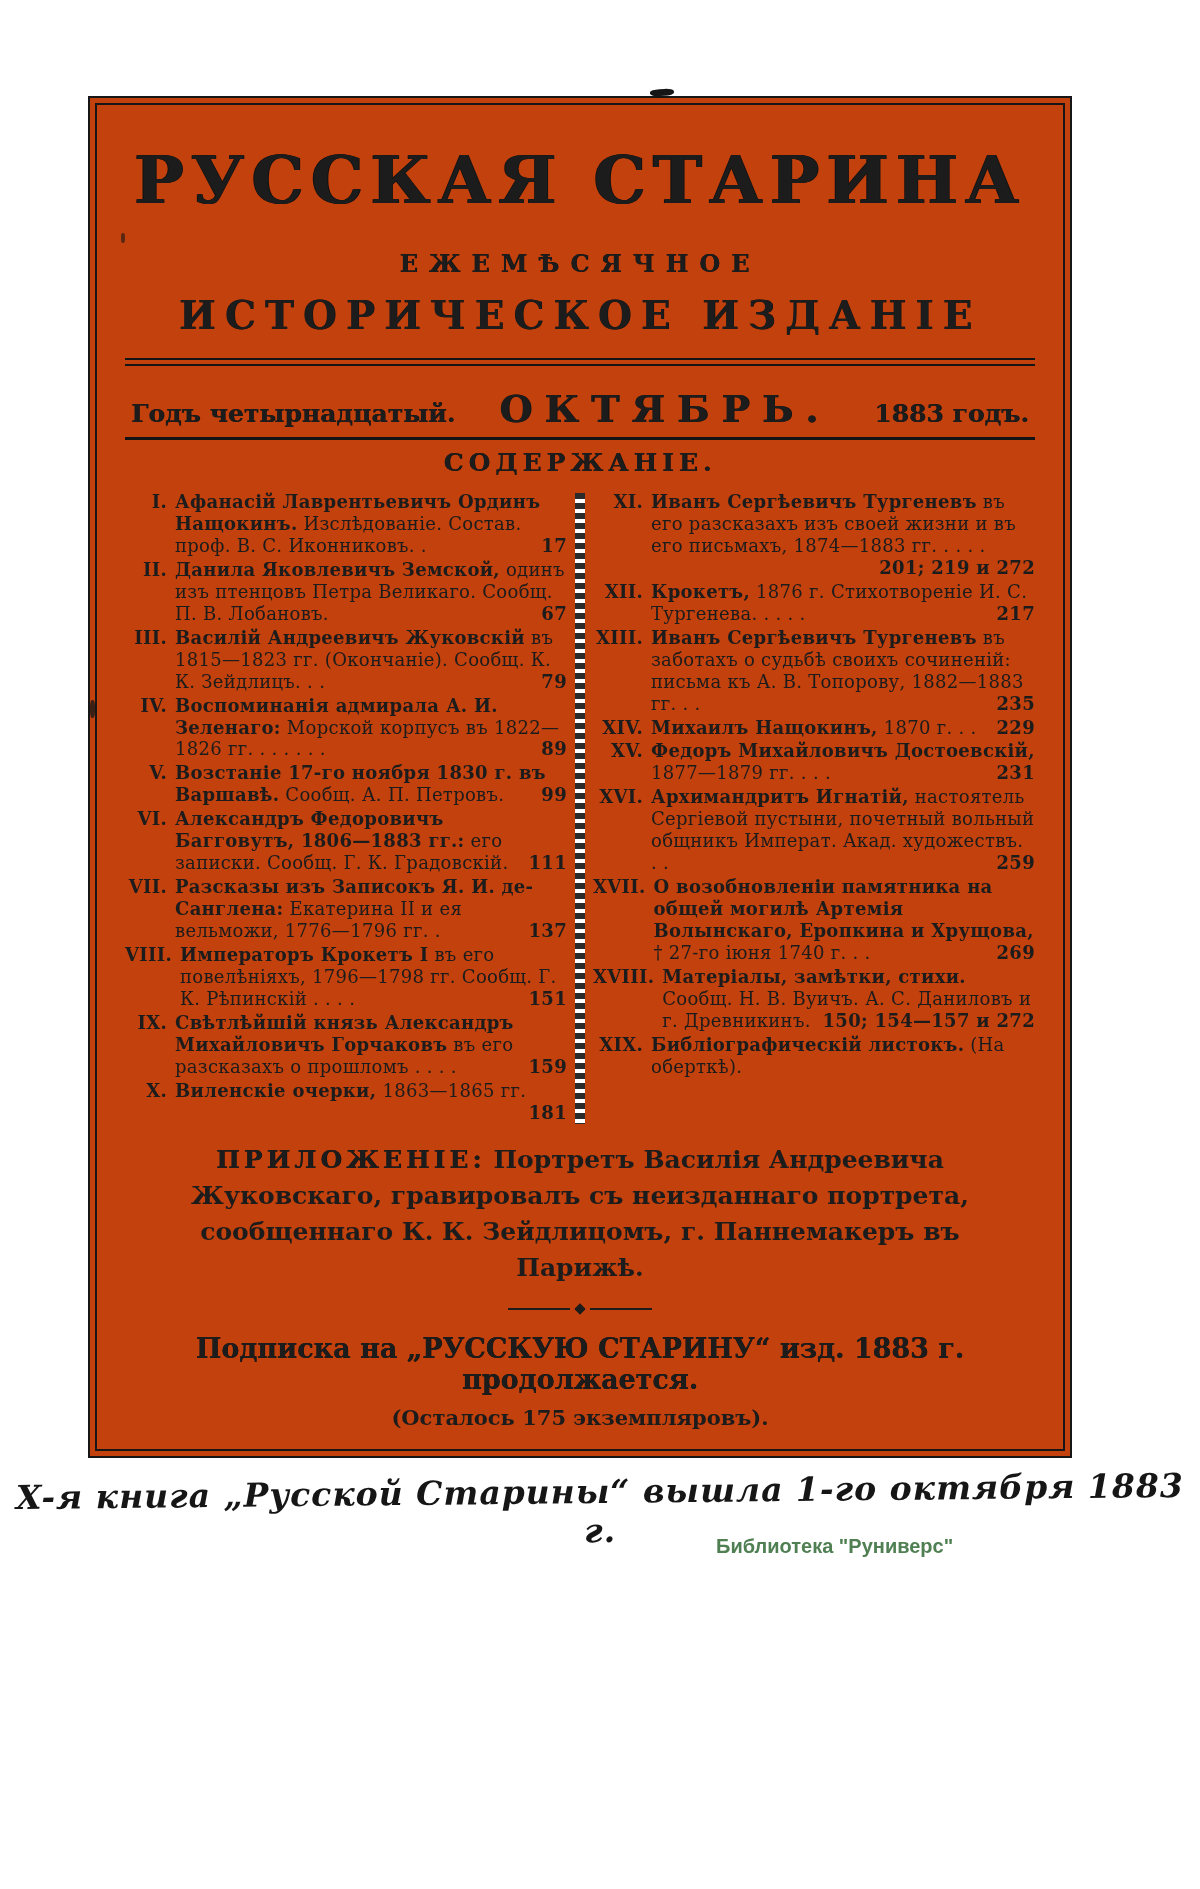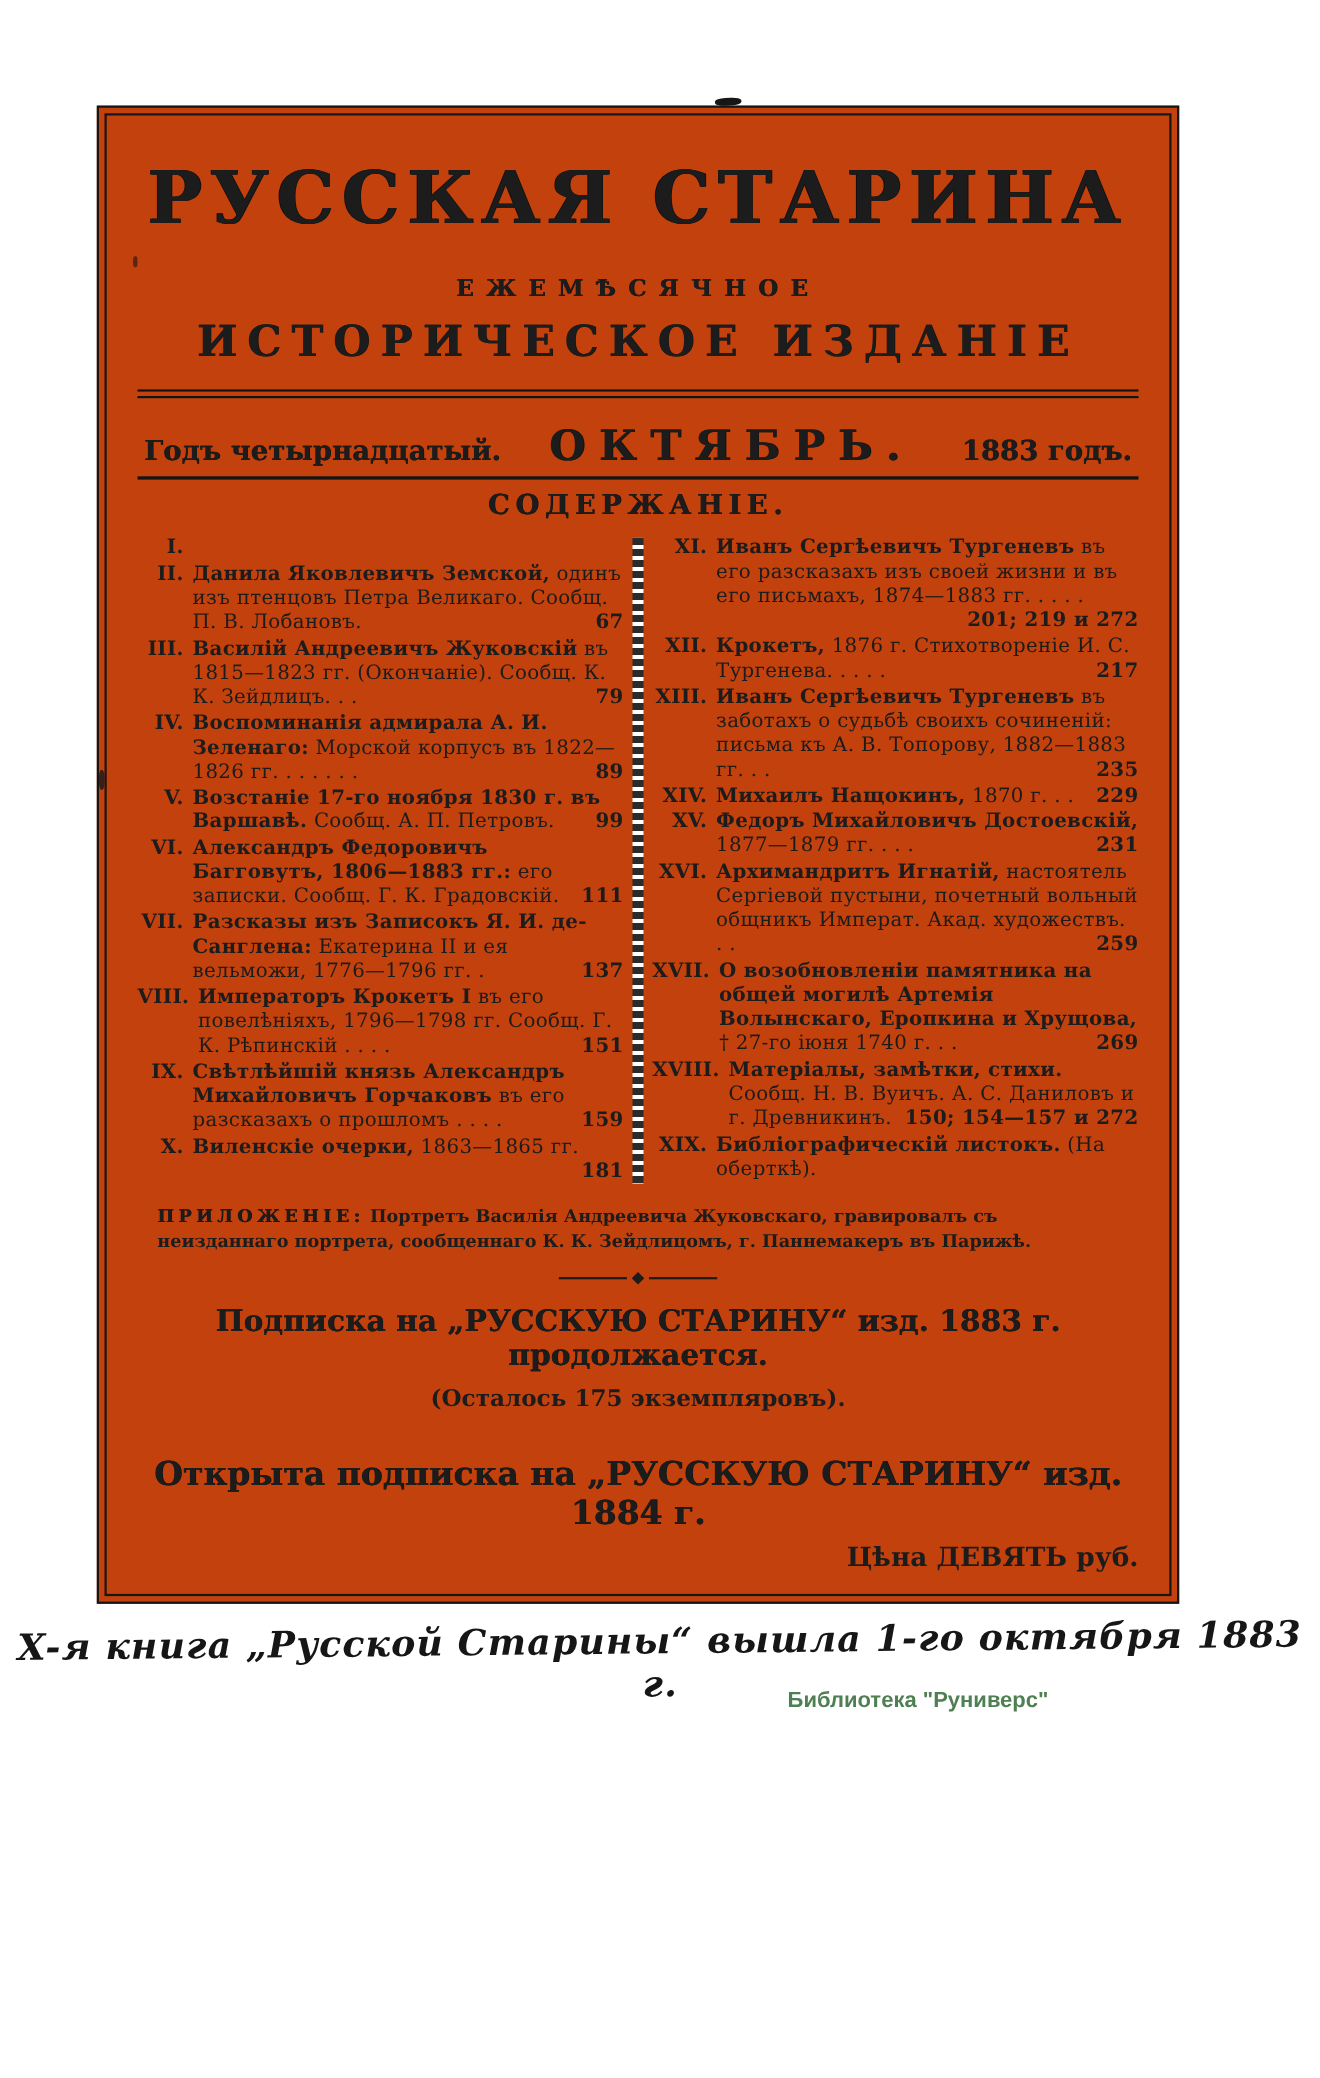--- a/index.html
+++ b/index.html
@@ -21,21 +21,21 @@
     padding:12px 28px 0 28px; overflow:hidden;
   }
 
   
   .masthead { text-align:center; }
   .title {
     margin-top:24px; font-size:66px; font-weight:bold; letter-spacing:7px;
     text-shadow:0.8px 0 0 #111, -0.8px 0 0 #111; white-space:nowrap;
   }
   .subtitle1 {
-    margin-top:30px; font-size:21px; font-weight:bold; letter-spacing:11px;
+    margin-top:30px; font-size:24px; font-weight:bold; letter-spacing:11px;
     text-shadow:0.4px 0 0 #111;
   }
   .subtitle2 {
     margin-top:14px; font-size:39px; font-weight:bold; letter-spacing:9px;
     text-shadow:0.5px 0 0 #111;
   }
 
   
   .rule-top { margin-top:20px; height:8px; border-top:2px solid #141414; border-bottom:2px solid #141414; }
   .issue-bar {
@@ -60,21 +60,21 @@
   .toc-entry { display:flex; font-size:18px; line-height:1.22; letter-spacing:0.3px; margin-bottom:2px; }
   .toc-num { flex:0 0 50px; text-align:right; padding-right:8px; font-weight:bold; }
   .toc-col-right .toc-num { flex-basis:58px; }
   .toc-text { flex:1 1 auto; overflow:hidden; }
   .toc-title { font-weight:bold; }
   .toc-detail { font-weight:normal; }
   .toc-page { float:right; font-weight:bold; padding-left:8px; }
 
   
   .appendix {
-    margin:16px 18px 0 18px; font-size:16px; line-height:1.45; 
+    margin:16px 18px 0 18px; font-size:25px; line-height:1.45; text-align:center;
   }
   .appendix-label { font-weight:bold; letter-spacing:4px; text-shadow:0.4px 0 0 #111; }
   .appendix-text { font-weight:600; }
 
   
   .ornament { margin:18px auto 0 auto; width:160px; display:flex; align-items:center; justify-content:center; }
   .orn-line { display:inline-block; width:62px; height:0; border-top:2px solid #1c1c1c; }
   .orn-diamond { display:inline-block; width:8px; height:8px; background:#1c1c1c; transform:rotate(45deg); margin:0 6px; }
 
   
@@ -122,20 +122,21 @@
       </div>
       <div class="rule-bottom"></div>
 
       <h2 class="toc-heading">СОДЕРЖАНІЕ.</h2>
 
       <div class="toc">
 
         <div class="toc-col toc-col-left">
           <div class="toc-entry">
             <span class="toc-num">I.</span>
+            <span class="toc-text"><b class="toc-title">Афанасій Лаврентьевичъ Ординъ Нащокинъ.</b> <span class="toc-detail">Изслѣдованіе. Состав. проф. В. С. Иконниковъ. .</span><span class="toc-page">17</span></span>
           </div>
           <div class="toc-entry">
             <span class="toc-num">II.</span>
             <span class="toc-text"><b class="toc-title">Данила Яковлевичъ Земской,</b> <span class="toc-detail">одинъ изъ птенцовъ Петра Великаго. Сообщ. П. В. Лобановъ.</span><span class="toc-page">67</span></span>
           </div>
           <div class="toc-entry">
             <span class="toc-num">III.</span>
             <span class="toc-text"><b class="toc-title">Василій Андреевичъ Жуковскій</b> <span class="toc-detail">въ 1815—1823 гг. (Окончаніе). Сообщ. К. К. Зейдлицъ. . .</span><span class="toc-page">79</span></span>
           </div>
           <div class="toc-entry">

